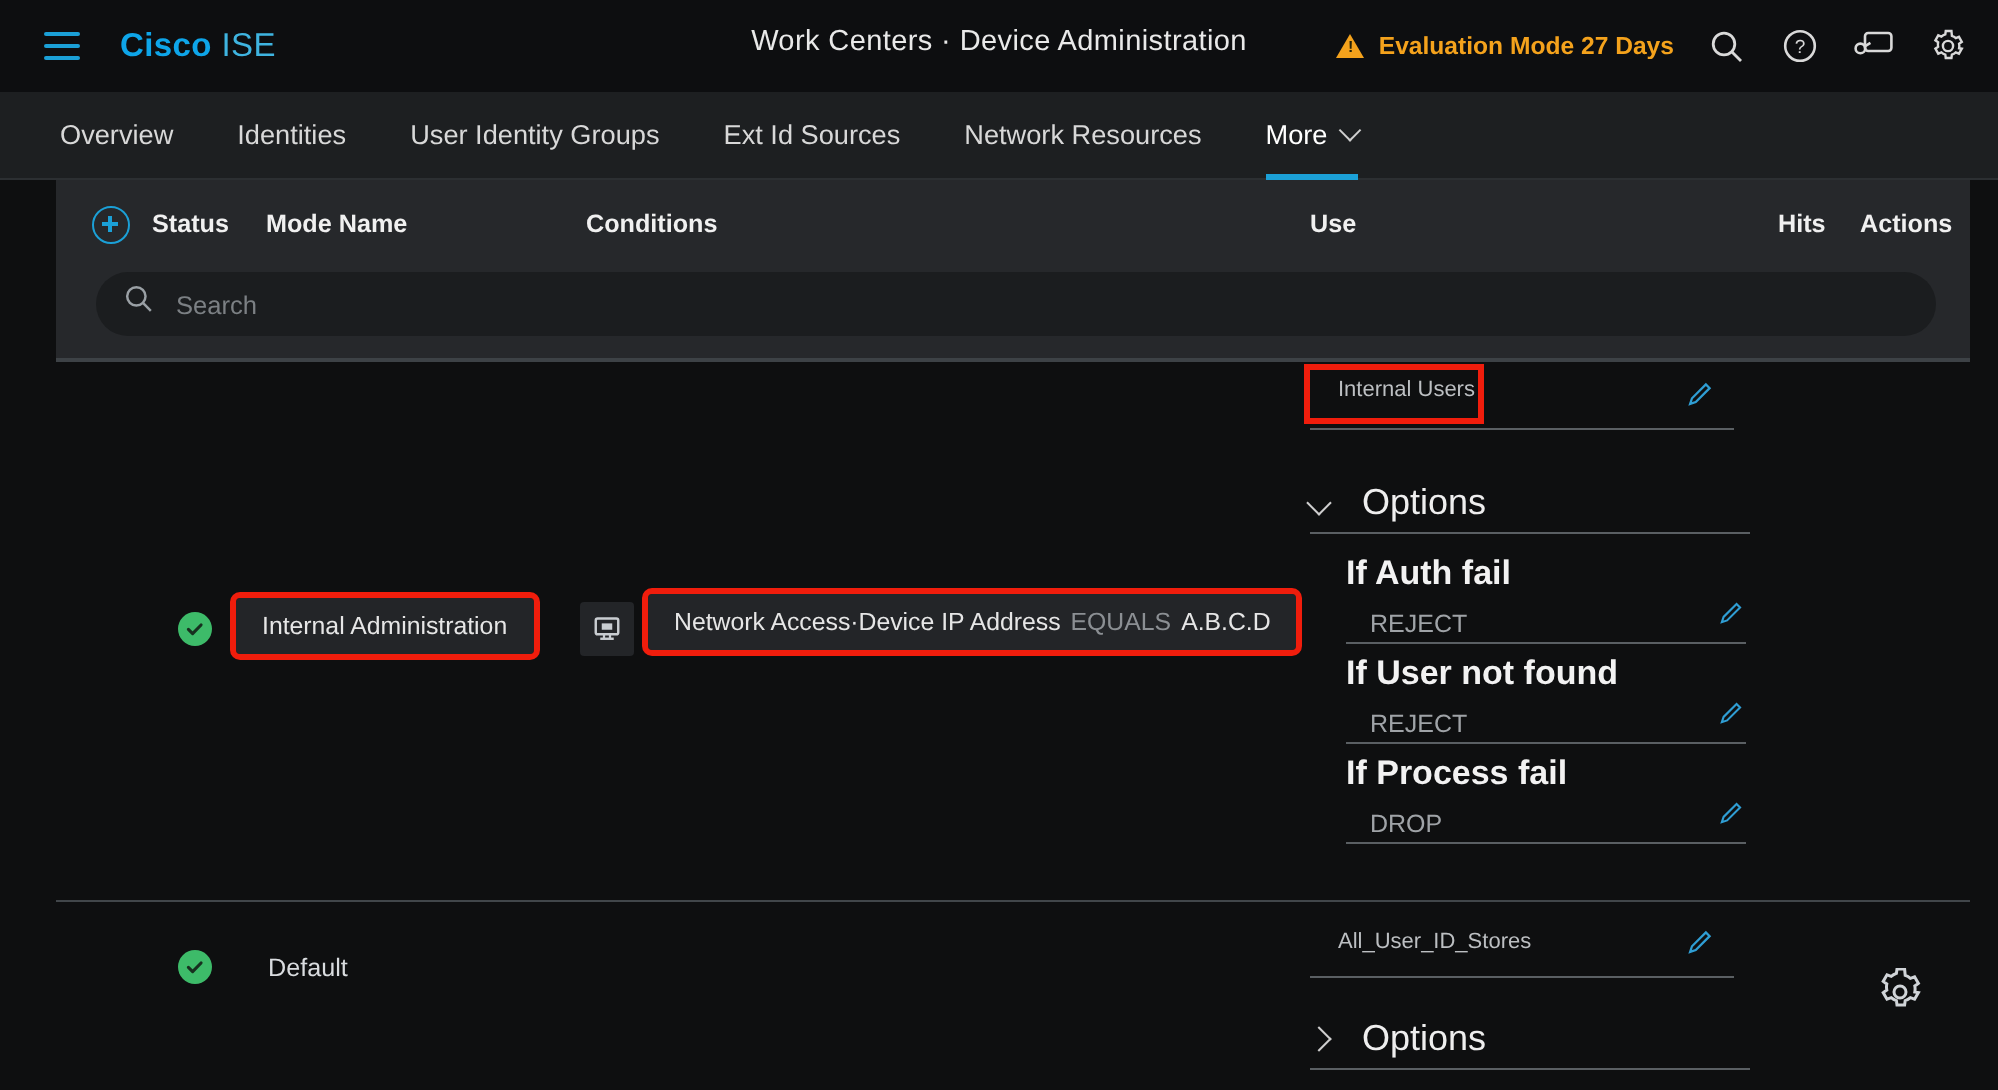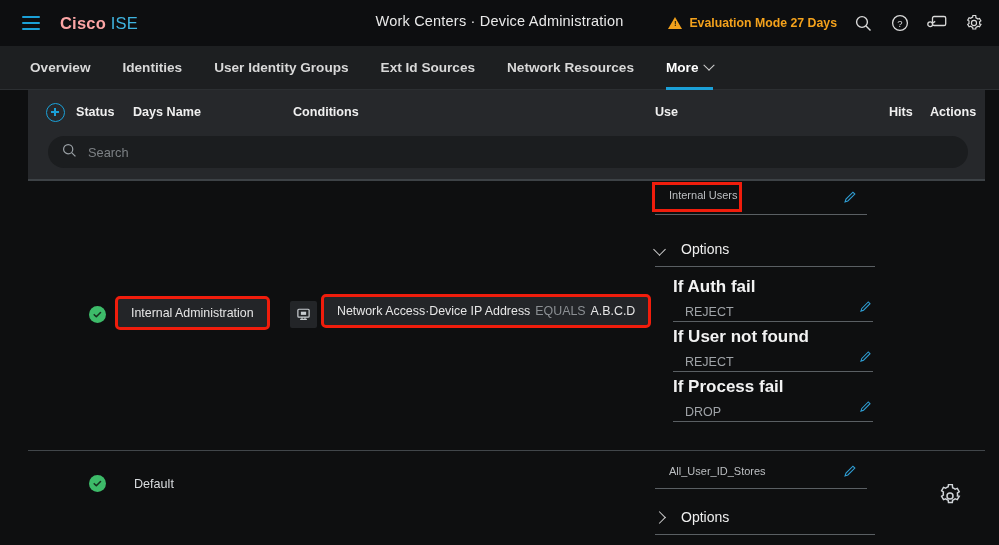--- a/index.html
+++ b/index.html
@@ -18,21 +18,21 @@
     background: #0d0e10;
     display: flex; align-items: center;
   }
   .hamburger {
     width: 18px; height: 14px; margin-left: 22px;
     display: flex; flex-direction: column; justify-content: space-between;
     cursor: pointer;
   }
   .hamburger i { display:block; height: 2px; background: #1ba0d7; border-radius: 1px; }
   .brand { margin-left: 20px; font-size: 16.5px; letter-spacing: .2px; }
-  .brand .b1 { color: #fca5a5; font-weight: bold; }
+  .brand .b1 { color: #0ea5e9; font-weight: bold; }
   .brand .b2 { color: #3fb4e0; font-weight: 400; }
   .page-title {
     position: absolute; left: 0; right: 0; top: 13px;
     text-align: center; font-size: 14.5px; color: #e9e9e9; letter-spacing: .2px;
     pointer-events: none;
   }
   .topright {
     position: absolute; right: 14px; top: 0; height: 46px;
     display: flex; align-items: center; gap: 15px;
   }
@@ -45,21 +45,20 @@
     color:#262208; font-size:8px; font-weight:bold; line-height:8px; text-align:center;}
   .ticon { width: 22px; height: 22px; display: flex; align-items: center; justify-content: center; cursor: pointer;}
   .ticon svg { display: block; }
 
   
   .navbar {
     position: absolute; left: 0; top: 46px; width: 999px; height: 44px;
     background: #1d1f21;
     display: flex; align-items: center; padding-left: 14px;
     border-bottom: 1px solid #2c2f32;
-    font-weight: bold;
   }
   .navtab {
     position: relative; height: 44px; display:flex; align-items:center;
     padding: 0 16px; font-size: 13.6px; color: #d8d8d8; cursor: pointer;
     white-space: nowrap;
   }
   .navtab.active { color: #ffffff; }
   .navtab.active::after {
     content:""; position:absolute; left: 16px; right: 16px; bottom: 0;
     height: 3px; background: #1ba0d7;
@@ -126,21 +125,21 @@
 
   .use-col { position: absolute; }
   .use-field { position: relative; width: 212px; }
   .use-value { font-size: 11px; color: #bcbfc2; padding: 4px 2px 8px 14px; display:inline-block;}
   .use-underline { position:absolute; left:0; bottom:0; width: 212px; height:1px; background:#5a5f63; }
   .pencil { position: absolute; cursor: pointer; }
 
   .options-head {
     position: absolute; display: flex; align-items: center;
   }
-  .options-label { font-size: 14px; color: #eeeeee; margin-left: 17px; }
+  .options-label { font-size: 18px; color: #eeeeee; margin-left: 17px; }
   .chev { width: 9px; height: 9px; border-right: 1.7px solid #cfcfcf; border-bottom: 1.7px solid #cfcfcf; }
   .chev.down { transform: rotate(45deg); }
   .chev.right { transform: rotate(-45deg); }
   .opt-underline { position: absolute; height: 1px; background: #5a5f63; }
 
   .opt-item { position: absolute; width: 200px; }
   .opt-title { font-size: 17px; font-weight: bold; color: #f2f2f2; }
   .opt-val { font-size: 12.5px; color: #9fa3a7; margin-top: 8px; margin-left: 12px; }
   .opt-line { position: absolute; left: 0; width: 200px; height: 1px; background: #5a5f63; }
   .gear-btn { position: absolute; cursor: pointer; }
@@ -215,21 +214,21 @@
     <div class="navtab active">
       <span>More</span>
       <span class="chev-d"></span>
     </div>
   </div>
 
   <div class="panel">
     <div class="colhead">
       <div class="plus-circle"></div>
       <span style="left:48px">Status</span>
-      <span style="left:105px">Days Name</span>
+      <span style="left:105px">Mode Name</span>
       <span style="left:265px">Conditions</span>
       <span style="left:627px">Use</span>
       <span style="left:861px">Hits</span>
       <span style="left:902px">Actions</span>
     </div>
 
     <div class="searchwrap">
       <div class="searchbox">
         <span>
           <svg width="15" height="15" viewBox="0 0 17 17">

